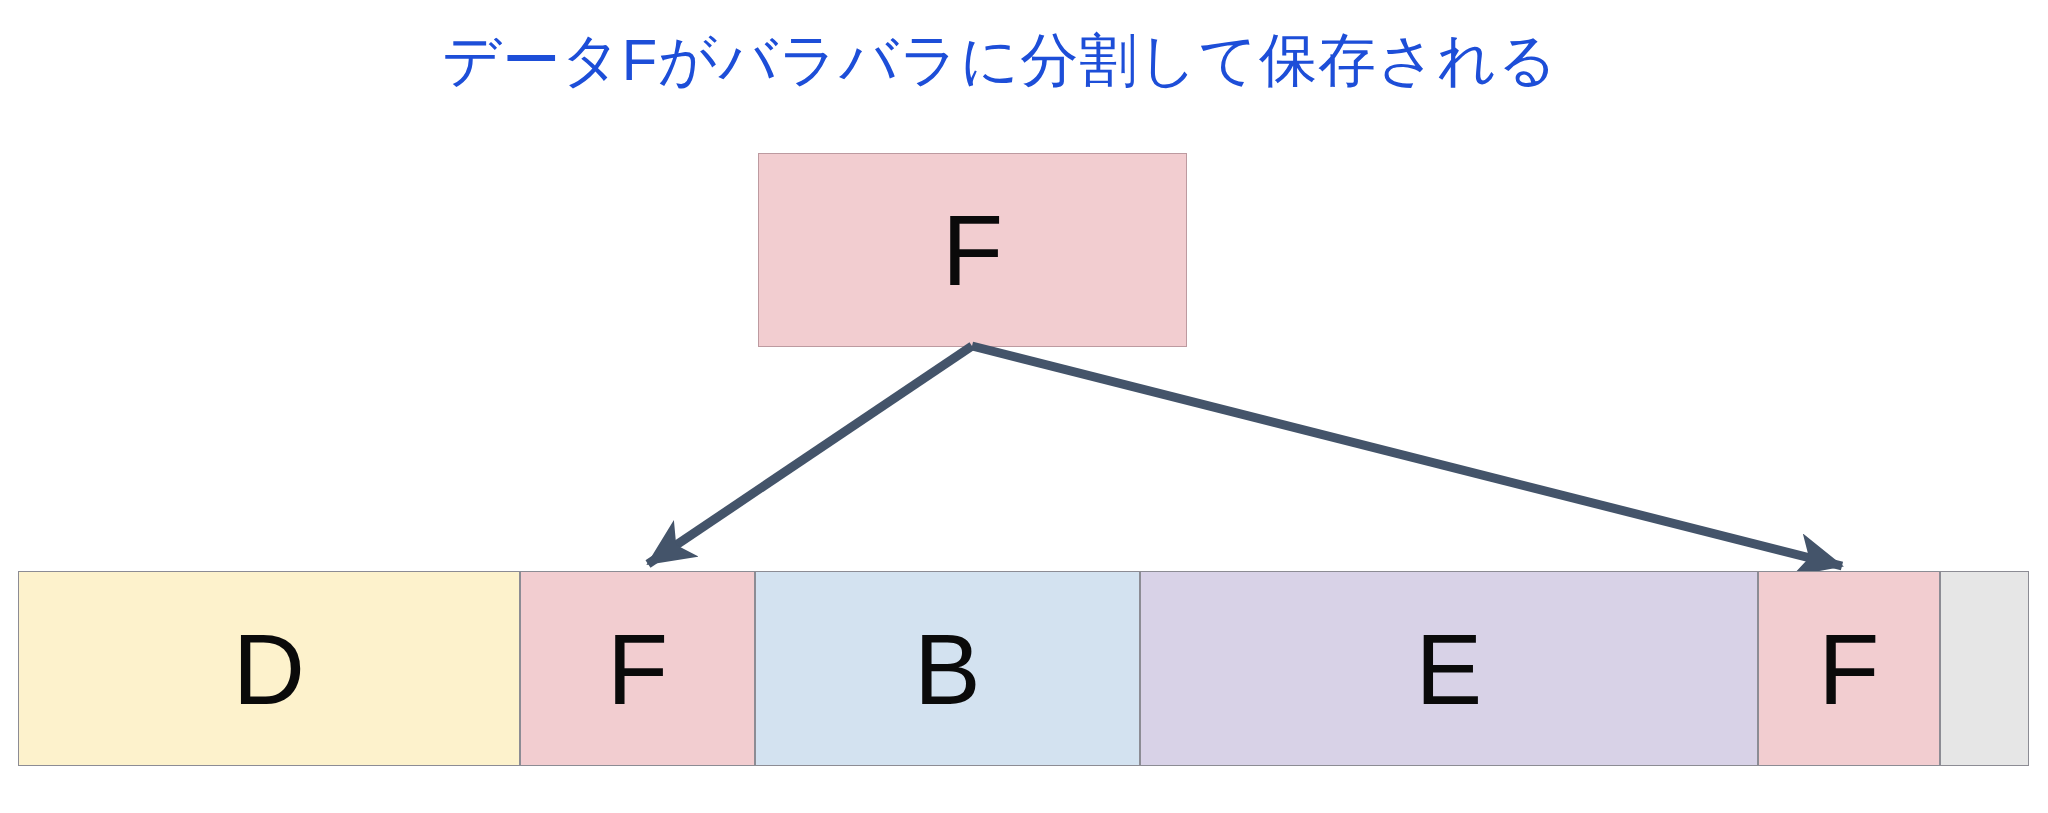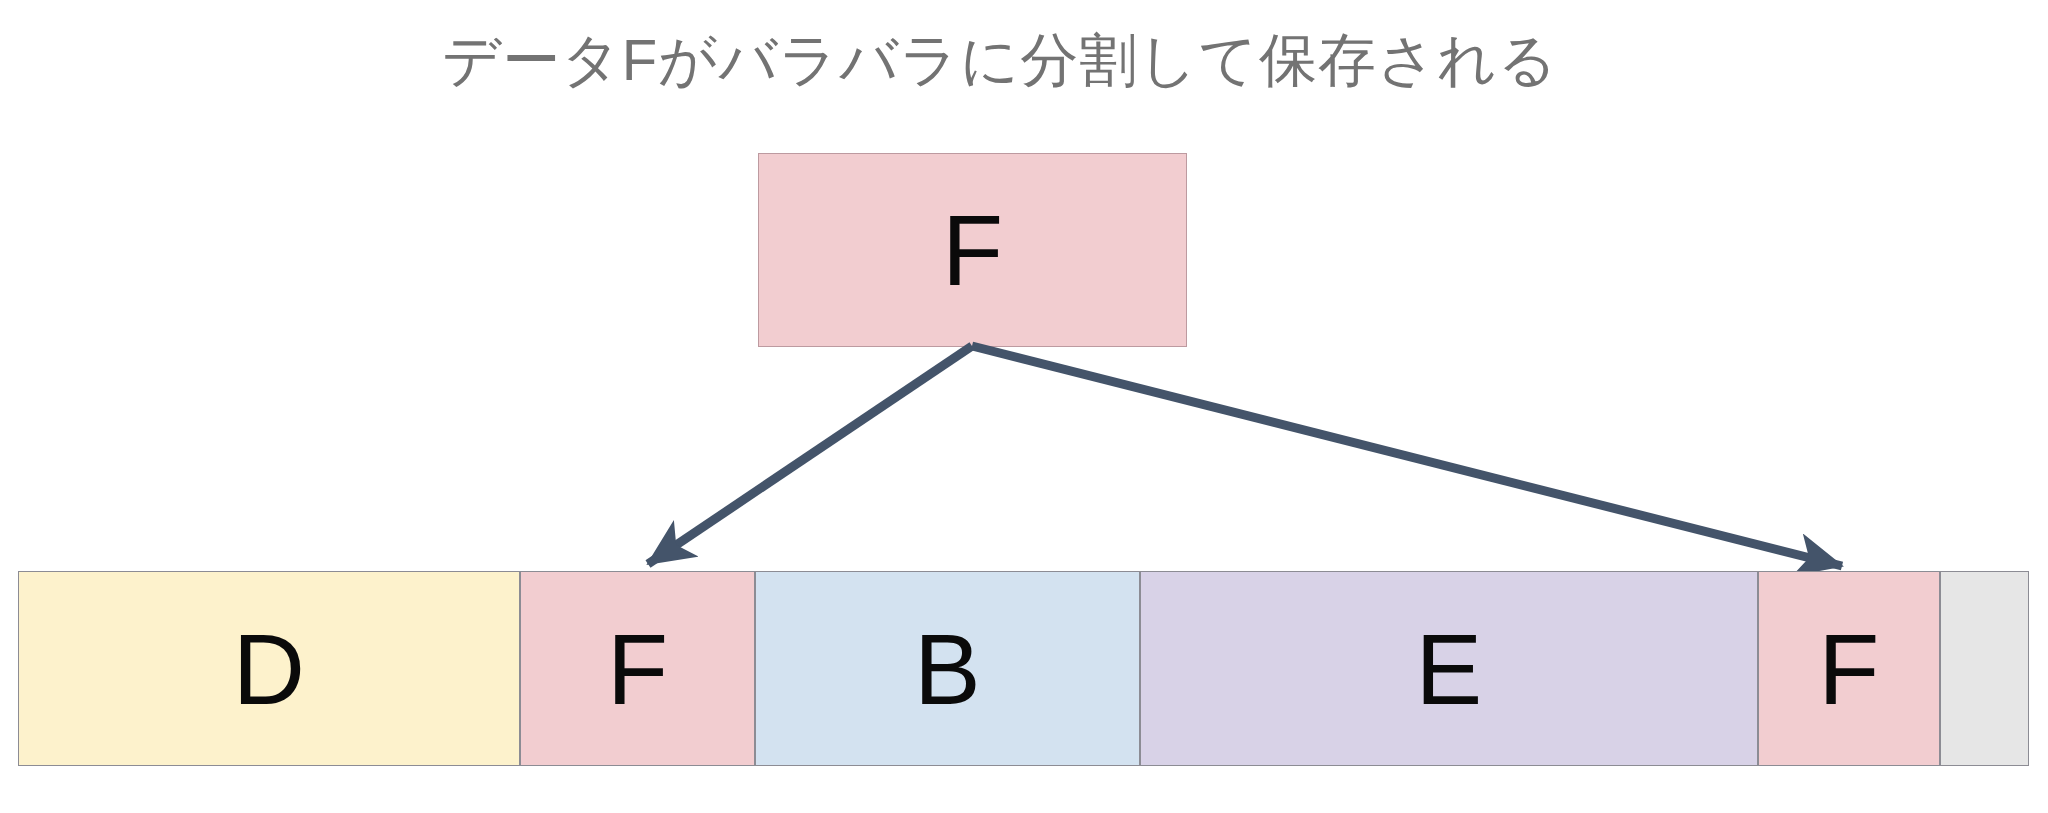--- a/index.html
+++ b/index.html
@@ -16,21 +16,21 @@
     overflow: hidden;
   }
   .title {
     position: absolute;
     top: 22px;
     left: 0;
     width: 2000px;
     text-align: center;
     font-size: 58px;
     font-weight: 400;
-    color: #737373;
+    color: #1d4ed8;
     letter-spacing: 1px;
     white-space: nowrap;
   }
   .source-box {
     position: absolute;
     left: 758px;
     top: 153px;
     width: 429px;
     height: 194px;
     border: 1px solid #bd9aa0;

